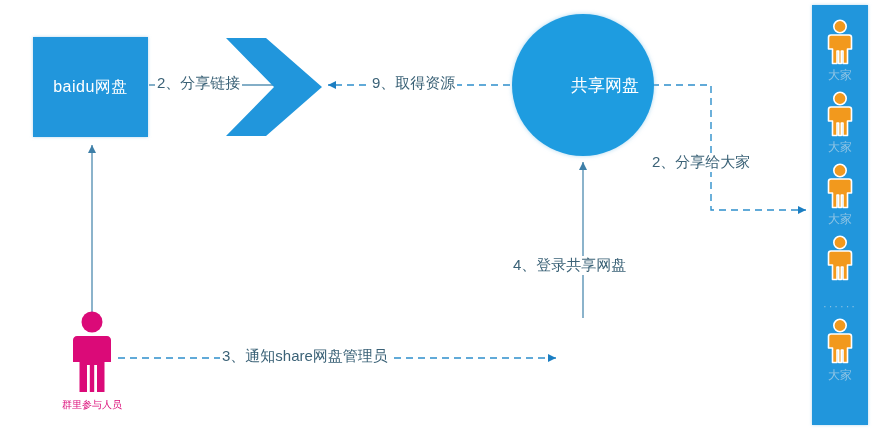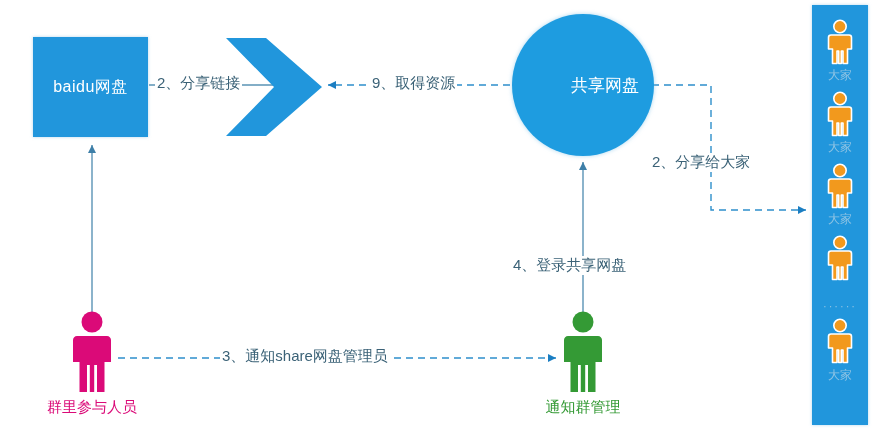--- a/index.html
+++ b/index.html
@@ -115,21 +115,21 @@
   .figure {
     position: absolute;
     width: 56px;
     height: 84px;
   }
   .figure-label {
     position: absolute;
     left: 50%;
     transform: translateX(-50%);
     white-space: nowrap;
-    font-size: 15px;
+    font-size: 10px;
   }
 
   
   .edge-label {
     position: absolute;
     white-space: nowrap;
     color: #3B6277;
     font-size: 15px;
     background: #ffffff;
     padding: 0 2px;
@@ -212,29 +212,20 @@
   <div class="figure" style="left:64px; top:310px;">
     <svg width="56" height="84" viewBox="0 0 56 84">
       <circle cx="28" cy="12" r="10.5" fill="#DB0A78"></circle>
       <path d="M13,26 L43,26 C45.2,26 47,27.8 47,30 L47,52 L40.5,52 L40.5,82 L33,82 L33,55 L30.2,55
                L30.2,82 L25.8,82 L25.8,55 L23,55 L23,82 L15.5,82 L15.5,52 L9,52 L9,30
                C9,27.8 10.8,26 13,26 Z" fill="#DB0A78"></path>
     </svg>
     <div class="figure-label" style="top:88px; color:#DB0A78;">群里参与人员</div>
   </div>
 
-  <div class="figure" style="left:555px; top:310px;">
-    <svg width="56" height="84" viewBox="0 0 56 84">
-      <circle cx="28" cy="12" r="10.5" fill="#349A35"></circle>
-      <path d="M13,26 L43,26 C45.2,26 47,27.8 47,30 L47,52 L40.5,52 L40.5,82 L33,82 L33,55 L30.2,55
-               L30.2,82 L25.8,82 L25.8,55 L23,55 L23,82 L15.5,82 L15.5,52 L9,52 L9,30
-               C9,27.8 10.8,26 13,26 Z" fill="#349A35"></path>
-    </svg>
-    <div class="figure-label" style="top:88px; color:#349A35;">通知群管理</div>
-  </div>
 
   <div class="people-panel">
     <div class="people-panel-inner">
 
       <div class="panel-person" style="top:14px;">
         <svg width="34" height="46" viewBox="0 0 34 46">
           <circle cx="17" cy="7.5" r="6.2" fill="#F2991D" stroke="#FFFFFF" stroke-width="1.6"></circle>
           <path d="M8,16 L26,16 C27.4,16 28.5,17.1 28.5,18.5 L28.5,30 L24.5,30 L24.5,44.5 L20,44.5
                    L20,32 L18.3,32 L18.3,44.5 L15.7,44.5 L15.7,32 L14,32 L14,44.5 L9.5,44.5
                    L9.5,30 L5.5,30 L5.5,18.5 C5.5,17.1 6.6,16 8,16 Z" fill="#F2991D" stroke="#FFFFFF" stroke-width="1.6" stroke-linejoin="round"></path>

